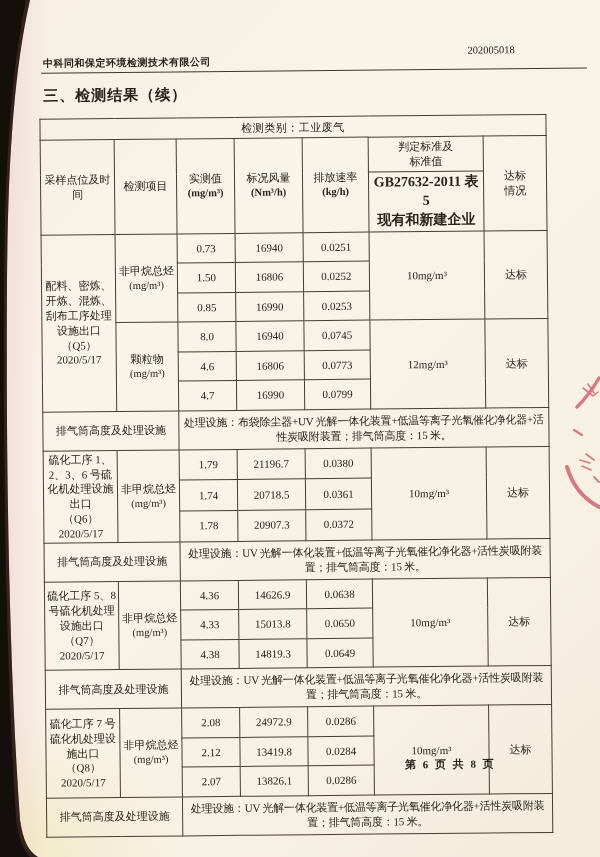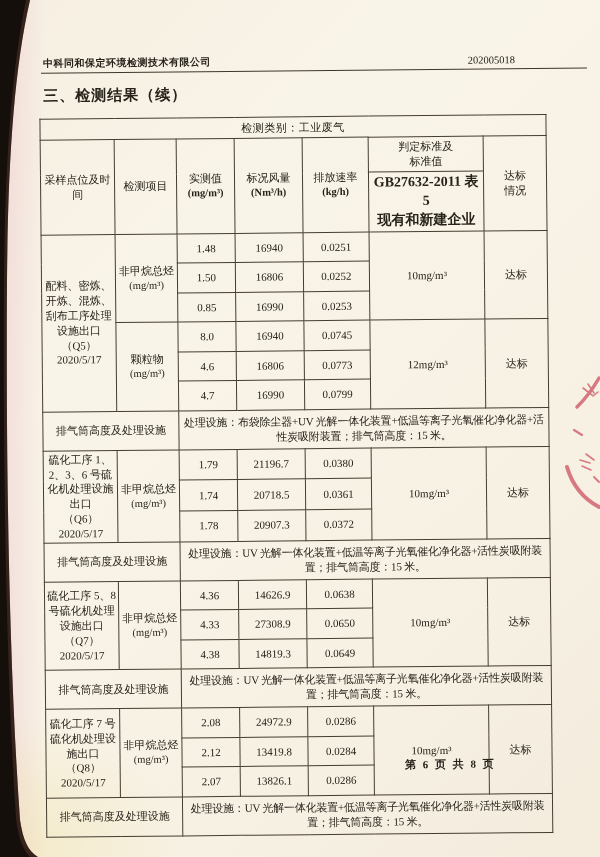--- a/index.html
+++ b/index.html
@@ -40,21 +40,21 @@
   }
   .company {
     position: absolute;
     left: 2px; bottom: 2px;
     font-size: 10px;
     font-weight: 700;
     letter-spacing: 0.5px;
   }
   .report-no {
     position: absolute;
-    right: 72px; bottom: 3px;
+    right: 72px; bottom: 13px;
     font-size: 10.5px;
   }
   .section-title {
     position: absolute;
     top: 84px; left: 46px;
     font-size: 15px;
     font-weight: 700;
     letter-spacing: 1px;
   }
   table.results {
@@ -186,21 +186,21 @@
       <tr class="drow">
         <td class="loc" rowspan="6">
           <div>配料、密炼、开炼、混炼、刮布工序处理设施出口</div>
           <div>（Q5）</div>
           <div>2020/5/17</div>
         </td>
         <td class="item" rowspan="3">
           <div>非甲烷总烃</div>
           <div class="unit">(mg/m³)</div>
         </td>
-        <td>1.48</td>
+        <td>0.73</td>
         <td>16940</td>
         <td>0.0251</td>
         <td class="std" rowspan="3">10mg/m³</td>
         <td class="comp" rowspan="3">达标</td>
       </tr>
       <tr class="drow">
         <td>1.50</td>
         <td>16806</td>
         <td>0.0252</td>
       </tr>
@@ -277,21 +277,21 @@
           <div class="unit">(mg/m³)</div>
         </td>
         <td>4.36</td>
         <td>14626.9</td>
         <td>0.0638</td>
         <td class="std" rowspan="3">10mg/m³</td>
         <td class="comp" rowspan="3">达标</td>
       </tr>
       <tr class="drow">
         <td>4.33</td>
-        <td>27308.9</td>
+        <td>15013.8</td>
         <td>0.0650</td>
       </tr>
       <tr class="drow">
         <td>4.38</td>
         <td>14819.3</td>
         <td>0.0649</td>
       </tr>
       <tr class="facility">
         <td class="flabel" colspan="2">排气筒高度及处理设施</td>
         <td class="ftext" colspan="5">处理设施：UV 光解一体化装置+低温等离子光氧催化净化器+活性炭吸附装置；排气筒高度：15 米。</td>

